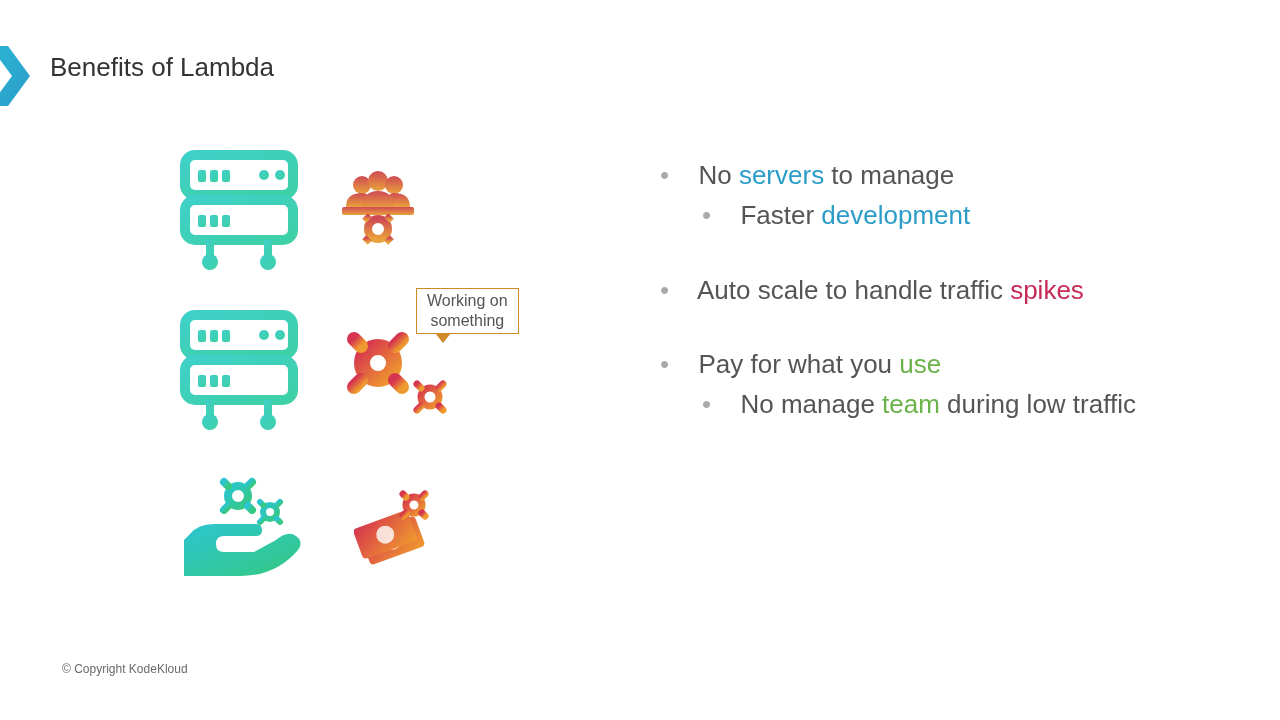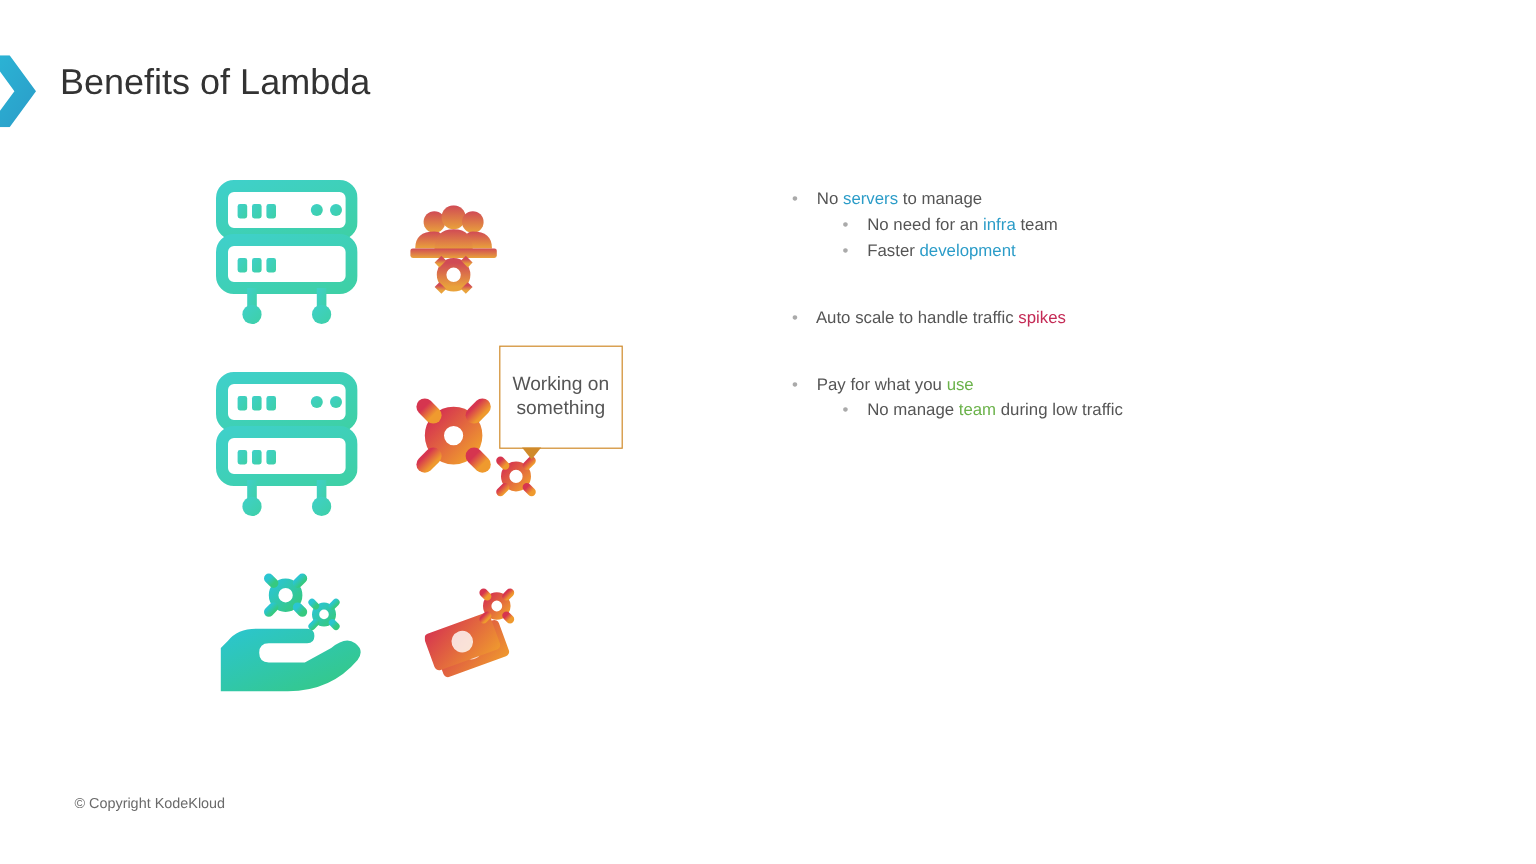--- a/index.html
+++ b/index.html
@@ -13,21 +13,21 @@
   }
   .corner-chevron {
     position: absolute;
     top: 46px;
     left: -10px;
   }
   .slide-title {
     position: absolute;
     top: 52px;
     left: 50px;
-    font-size: 30px;
+    font-size: 26px;
     font-weight: 400;
     color: #333333;
   }
   .left-graphics {
     position: absolute;
     top: 150px;
     left: 180px;
     width: 420px;
   }
   .row {
@@ -36,21 +36,21 @@
     gap: 40px;
     margin-bottom: 40px;
     position: relative;
   }
   .icon-slot { display: flex; align-items: center; justify-content: center; }
   .speech-box {
     position: absolute;
     left: 236px;
     top: -22px;
     border: 1px solid #d08a2a;
-    padding: 22px 10px;
+    padding: 2px 10px;
     font-size: 16px;
     color: #555555;
     line-height: 1.25;
     text-align: center;
     background: #ffffff;
   }
   .speech-box::after {
     content: "";
     position: absolute;
     bottom: -10px;
@@ -59,21 +59,21 @@
     height: 0;
     border-left: 8px solid transparent;
     border-right: 8px solid transparent;
     border-top: 10px solid #d08a2a;
   }
   .bullets {
     position: absolute;
     top: 155px;
     left: 660px;
     width: 560px;
-    font-size: 14px;
+    font-size: 26px;
     color: #555555;
     line-height: 1.55;
   }
   .bullets ul { list-style: none; }
   .bullets li::before {
     content: "•";
     color: #aaaaaa;
     display: inline-block;
     width: 1.2em;
   }
@@ -310,23 +310,20 @@
   </div>
 
 </div>
 
 <div class="bullets">
   <ul>
     <li>
       <span>No </span><span class="c-blue">servers</span><span> to manage</span>
     </li>
     <li class="sub">
-      <span>No need for an </span><span class="c-blue">infra</span><span> team</span>
-    </li>
-    <li class="sub">
       <span>Faster </span><span class="c-blue">development</span>
     </li>
   </ul>
   <div class="block-gap"></div>
   <ul>
     <li>
       <span>Auto scale to handle traffic </span><span class="c-red">spikes</span>
     </li>
   </ul>
   <div class="block-gap"></div>

